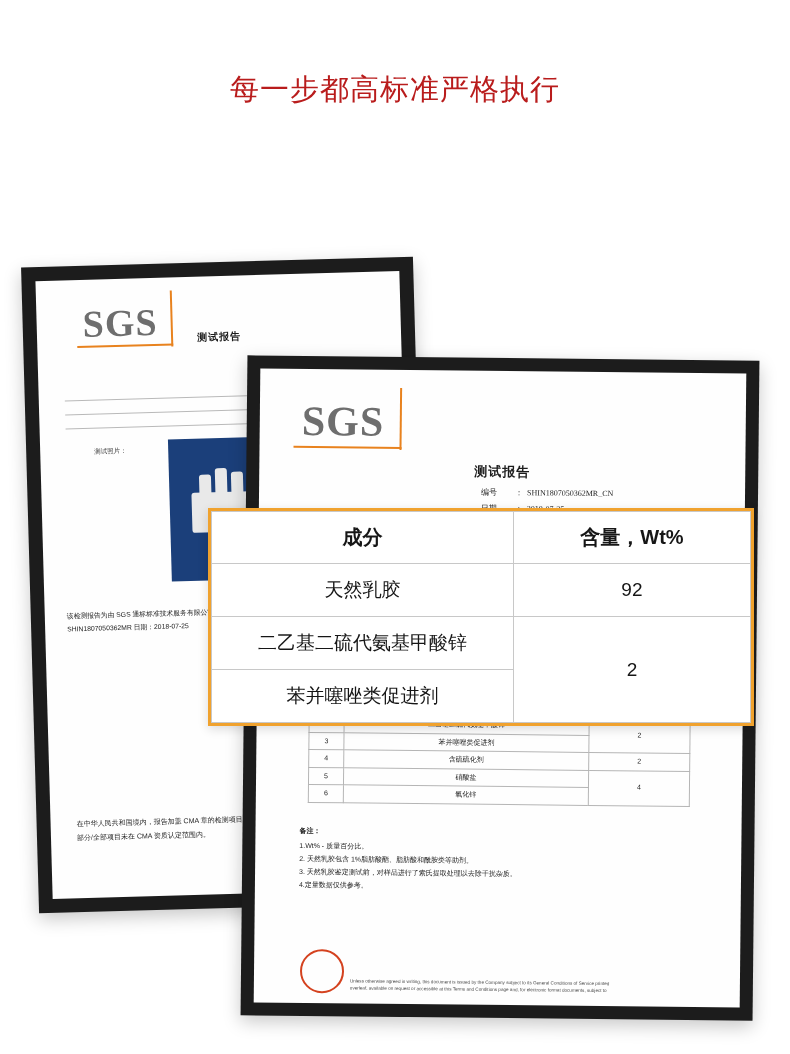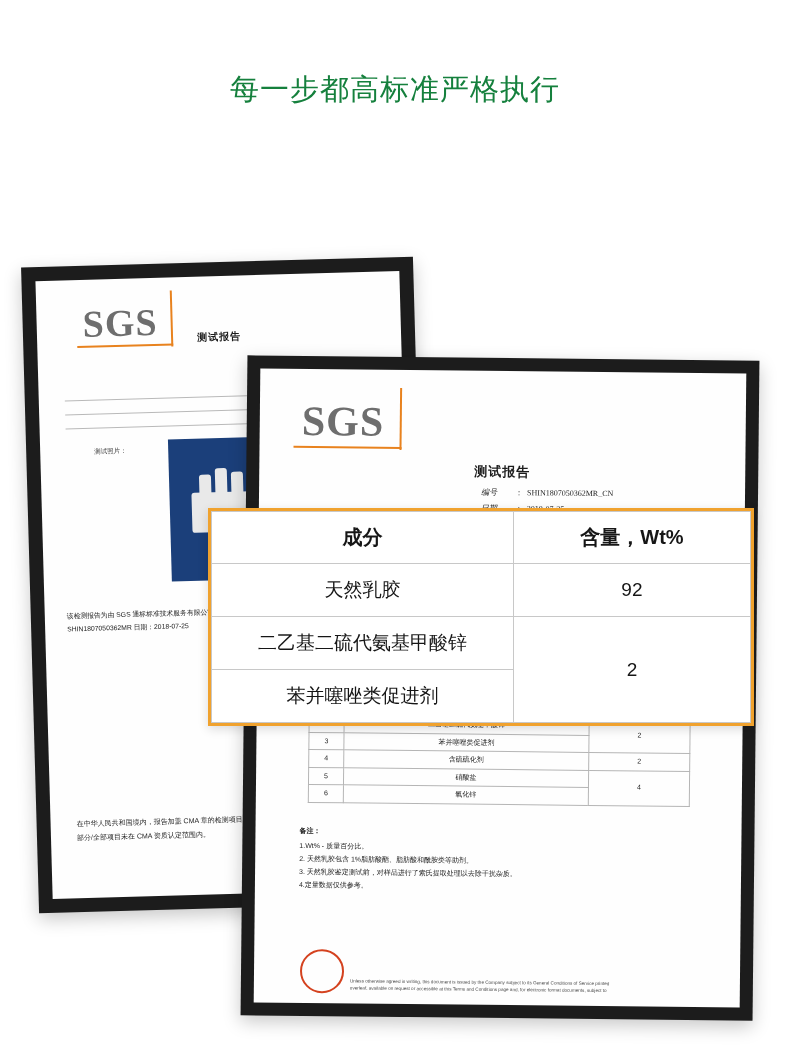--- a/index.html
+++ b/index.html
@@ -29,21 +29,21 @@
     font-weight: bold;
     color: #1b1b1b;
     letter-spacing: 2px;
     line-height: 1.15;
     white-space: nowrap;
   }
   .subhead {
     margin-top: 22px;
     font-family: "Liberation Sans", sans-serif;
     font-size: 29px;
-    color: #15803d;
+    color: #b91c1c;
     letter-spacing: 1px;
     white-space: nowrap;
   }
 
   
   .report {
     position: absolute;
     background: #1c1c1c;
     box-shadow: 0 6px 18px rgba(0,0,0,0.22);
   }
@@ -150,21 +150,21 @@
     font-weight: bold;
     color: #1d1d1d;
     letter-spacing: 1px;
   }
   .meta-row {
     position: absolute;
     font-size: 8px;
     color: #1d1d1d;
     white-space: nowrap;
   }
-  .meta-row .k { display: inline-block; width: 34px; font-style: italic; }
+  .meta-row .k { display: inline-block; width: 34px; }
   .meta-row .c { display: inline-block; width: 12px; }
   .meta-row .v { font-family: Liberation Serif, serif; }
 
   
   .small-table {
     position: absolute;
     left: 52px;
     top: 310px;
     width: 382px;
     border-collapse: collapse;

